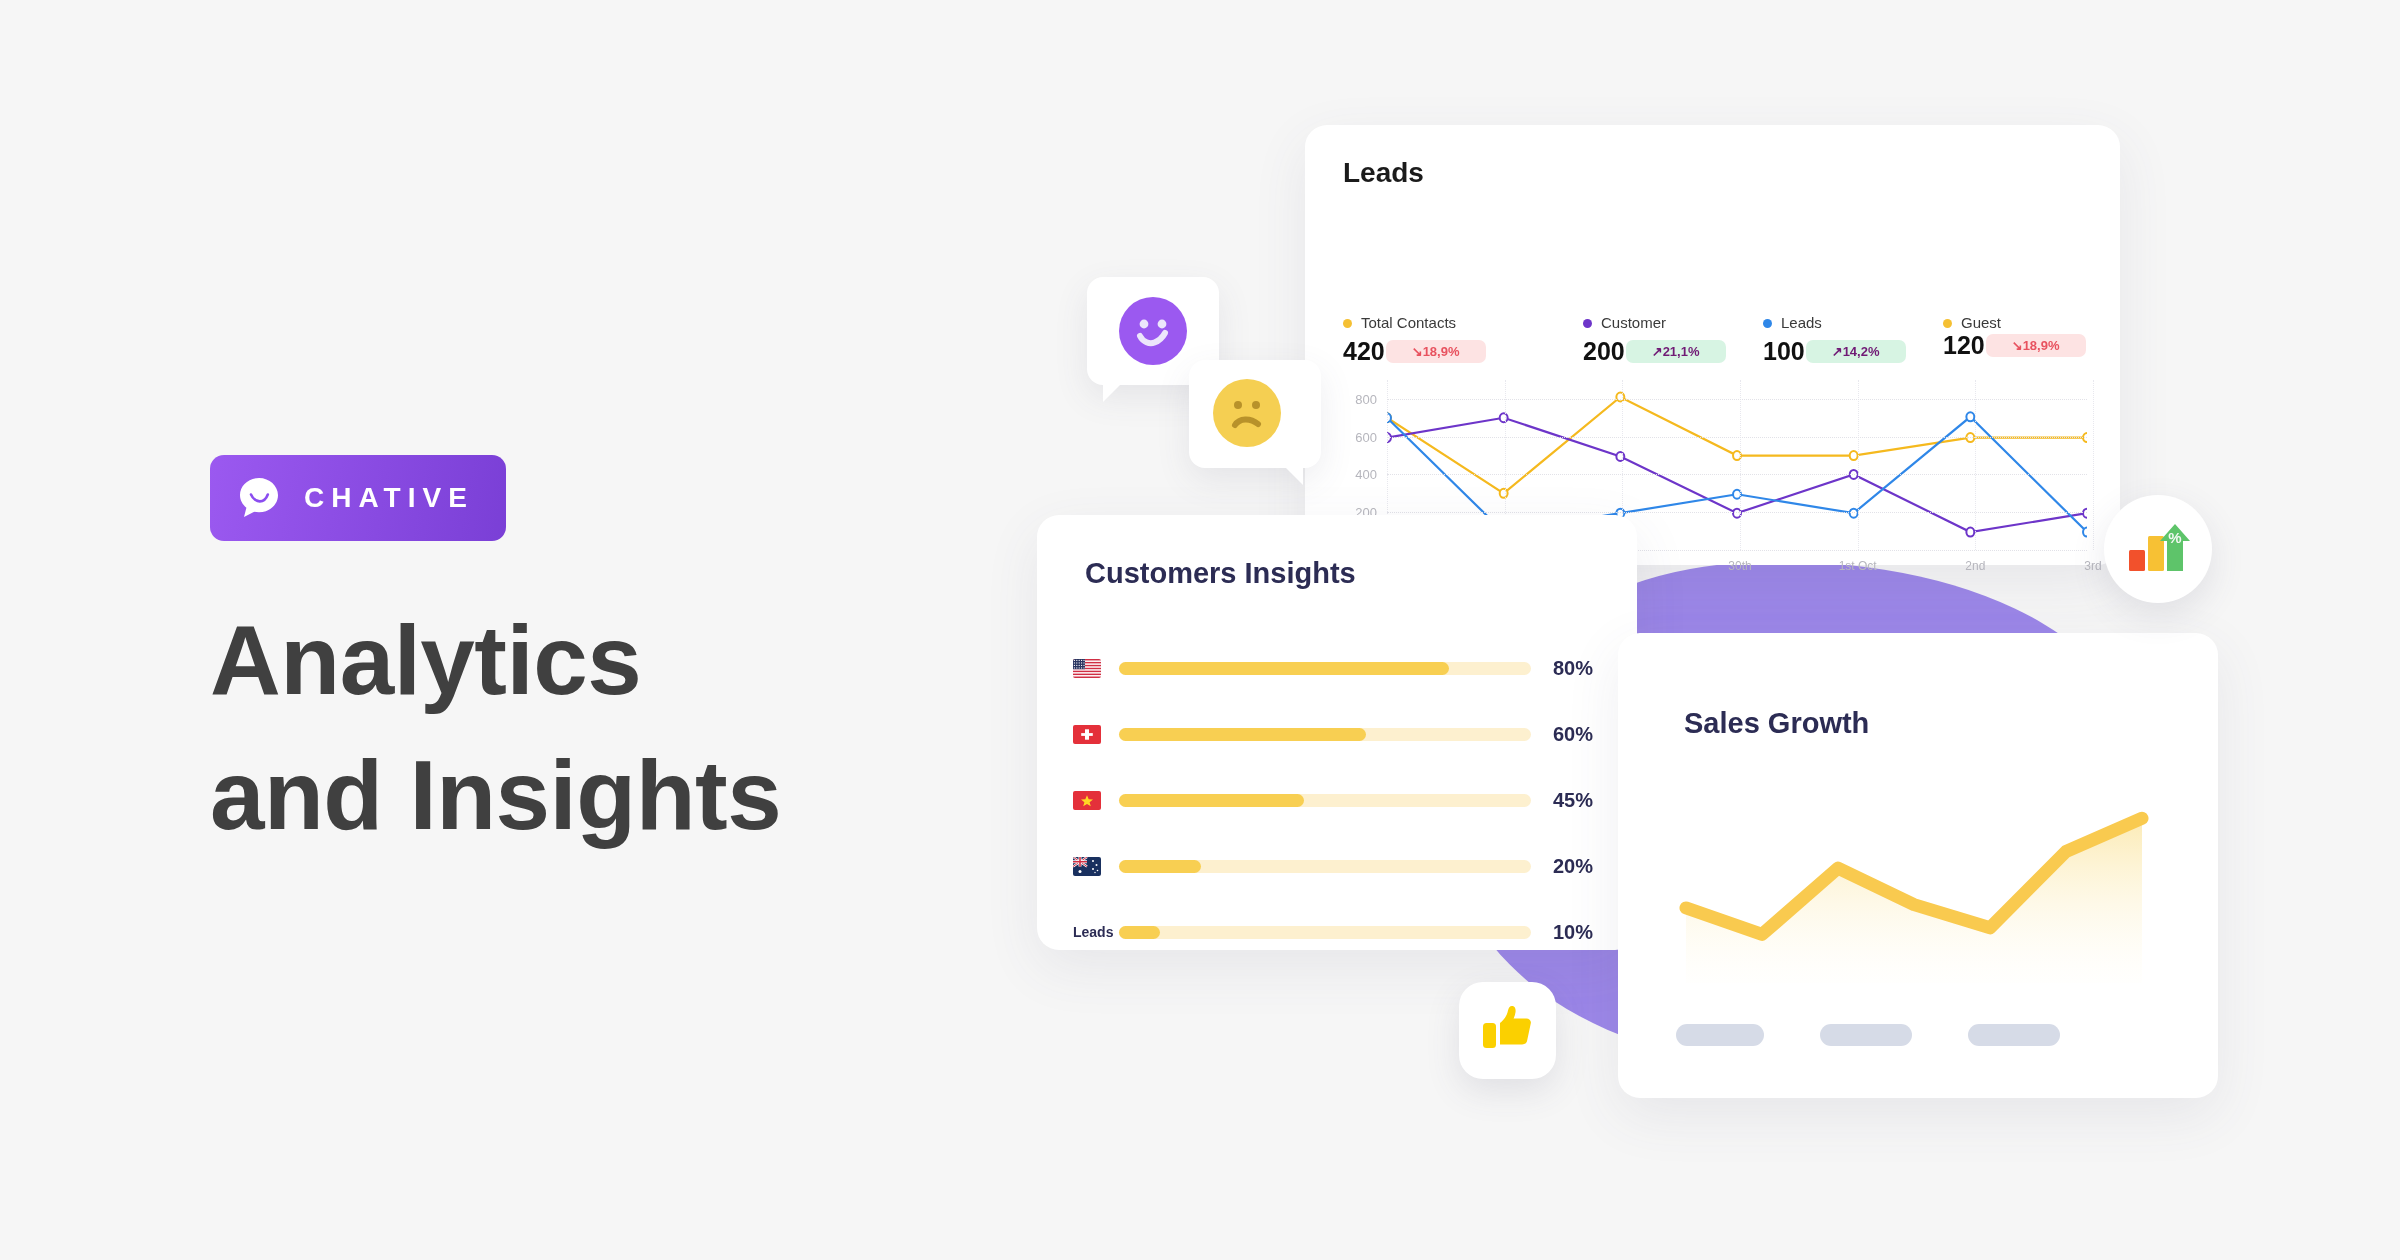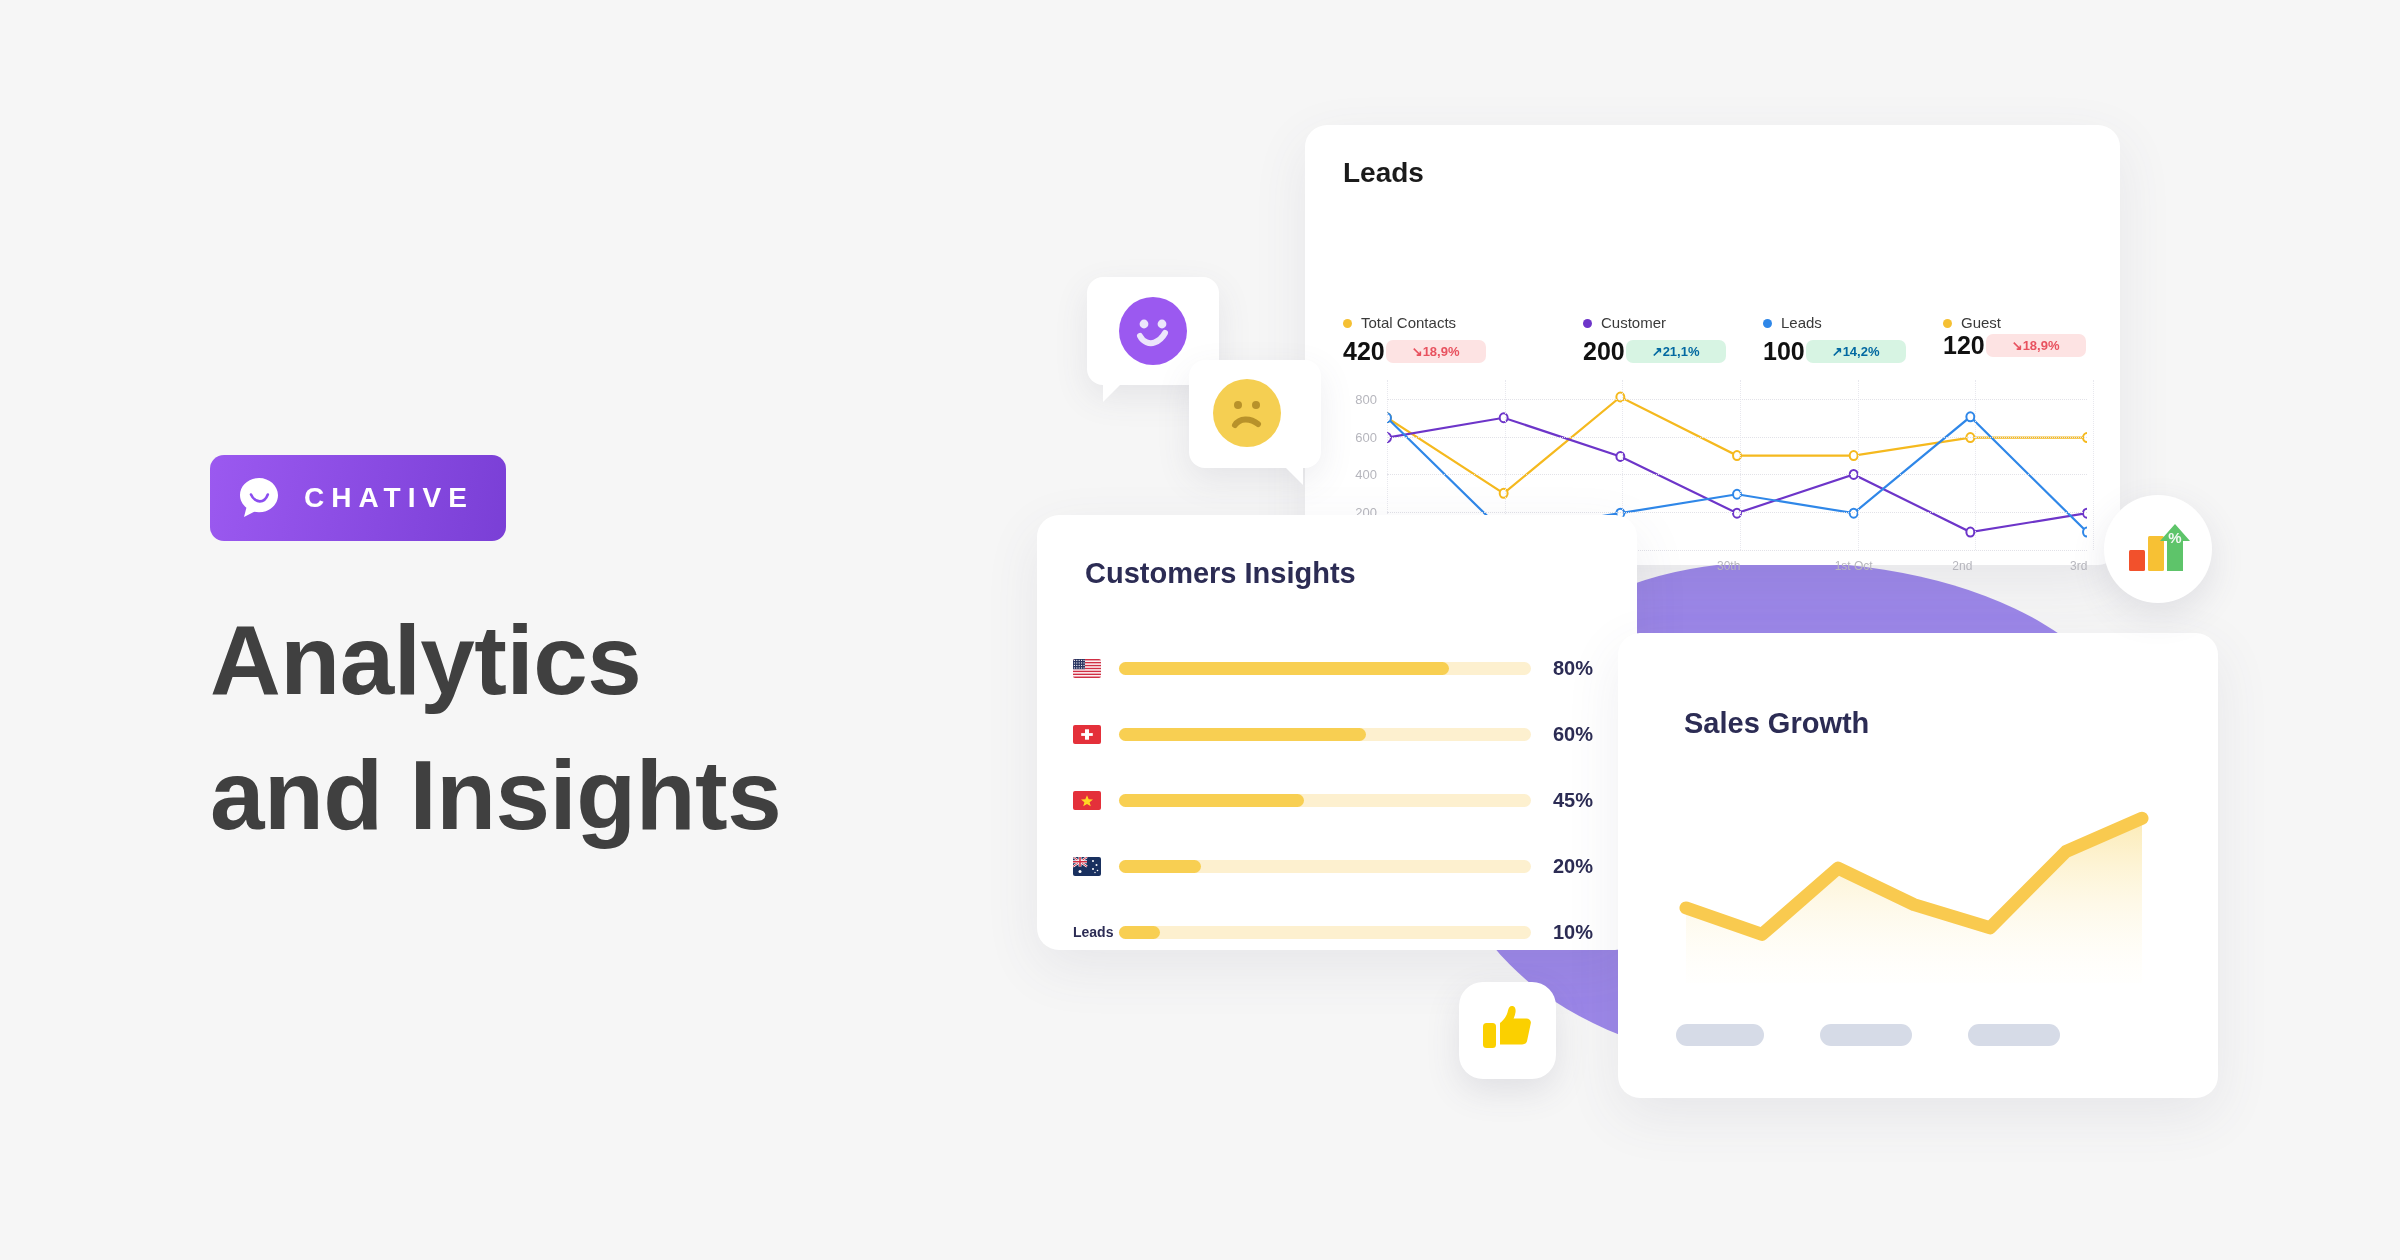--- a/index.html
+++ b/index.html
@@ -47,30 +47,30 @@
   .kpis { position: absolute; left: 38px; top: 190px; width: 100%; }
   .kpi { position: absolute; top: 0; }
   .kpi-head { display: flex; align-items: center; gap: 9px; }
   .kpi-dot { width: 9px; height: 9px; border-radius: 50%; flex: 0 0 auto; }
   .kpi-name { font-size: 15px; color: #3a3a3a; width: 52px; line-height: 1.1; }
   .kpi-name.wrapnarrow { width: 38px; }
   .kpi-row2 { display: flex; align-items: center; gap: 1px; margin-top: 5px; }
   .kpi-val { font-size: 25px; font-weight: bold; color: #111; }
   .kpi-chip { font-size: 13px; font-weight: bold; padding: 4px 26px; border-radius: 7px; white-space: nowrap; }
   .chip-down { background: #fde3e3; color: #e8525f; }
-  .chip-up   { background: #d7f4e3; color: #0369a1; }
+  .chip-up   { background: #d7f4e3; color: #701a75; }
 
   .chart-wrap { position: absolute; left: 28px; top: 255px; width: 760px; height: 170px; }
   .ytick { position: absolute; right: 0; transform: translateY(-50%); font-size: 13px; color: #b6b6bd; }
   .yaxis { position: absolute; left: 0; top: 0; width: 44px; height: 170px; }
   .plot { position: absolute; left: 54px; top: 0; right: 6px; height: 170px; }
   .gridline-h { position: absolute; left: 0; right: 0; height: 0; border-top: 1px dotted #e2e2e8; }
   .gridline-v { position: absolute; top: 0; bottom: 0; width: 0; border-left: 1px dotted #e8e8ee; }
   .xlabels { position: absolute; left: 54px; right: 6px; top: 178px; height: 40px; }
-  .xlab { position: absolute; transform: translateX(-50%); 
+  .xlab { position: absolute; transform: translateX(-50%); text-align: center;
           font-size: 12px; color: #b6b6bd; line-height: 1.35; width: 46px; }
 
   
   .bubble { position: absolute; background: #fff; border-radius: 16px;
             box-shadow: 0 12px 34px rgba(80,80,110,.10); }
   .bubble-tail { position: absolute; width: 0; height: 0; }
   #bubble-happy { left: 1087px; top: 277px; width: 132px; height: 108px; }
   #bubble-sad   { left: 1189px; top: 360px; width: 132px; height: 108px; }
   .face { position: absolute; left: 50%; top: 50%; transform: translate(-50%,-50%);
           width: 68px; height: 68px; border-radius: 50%; }

